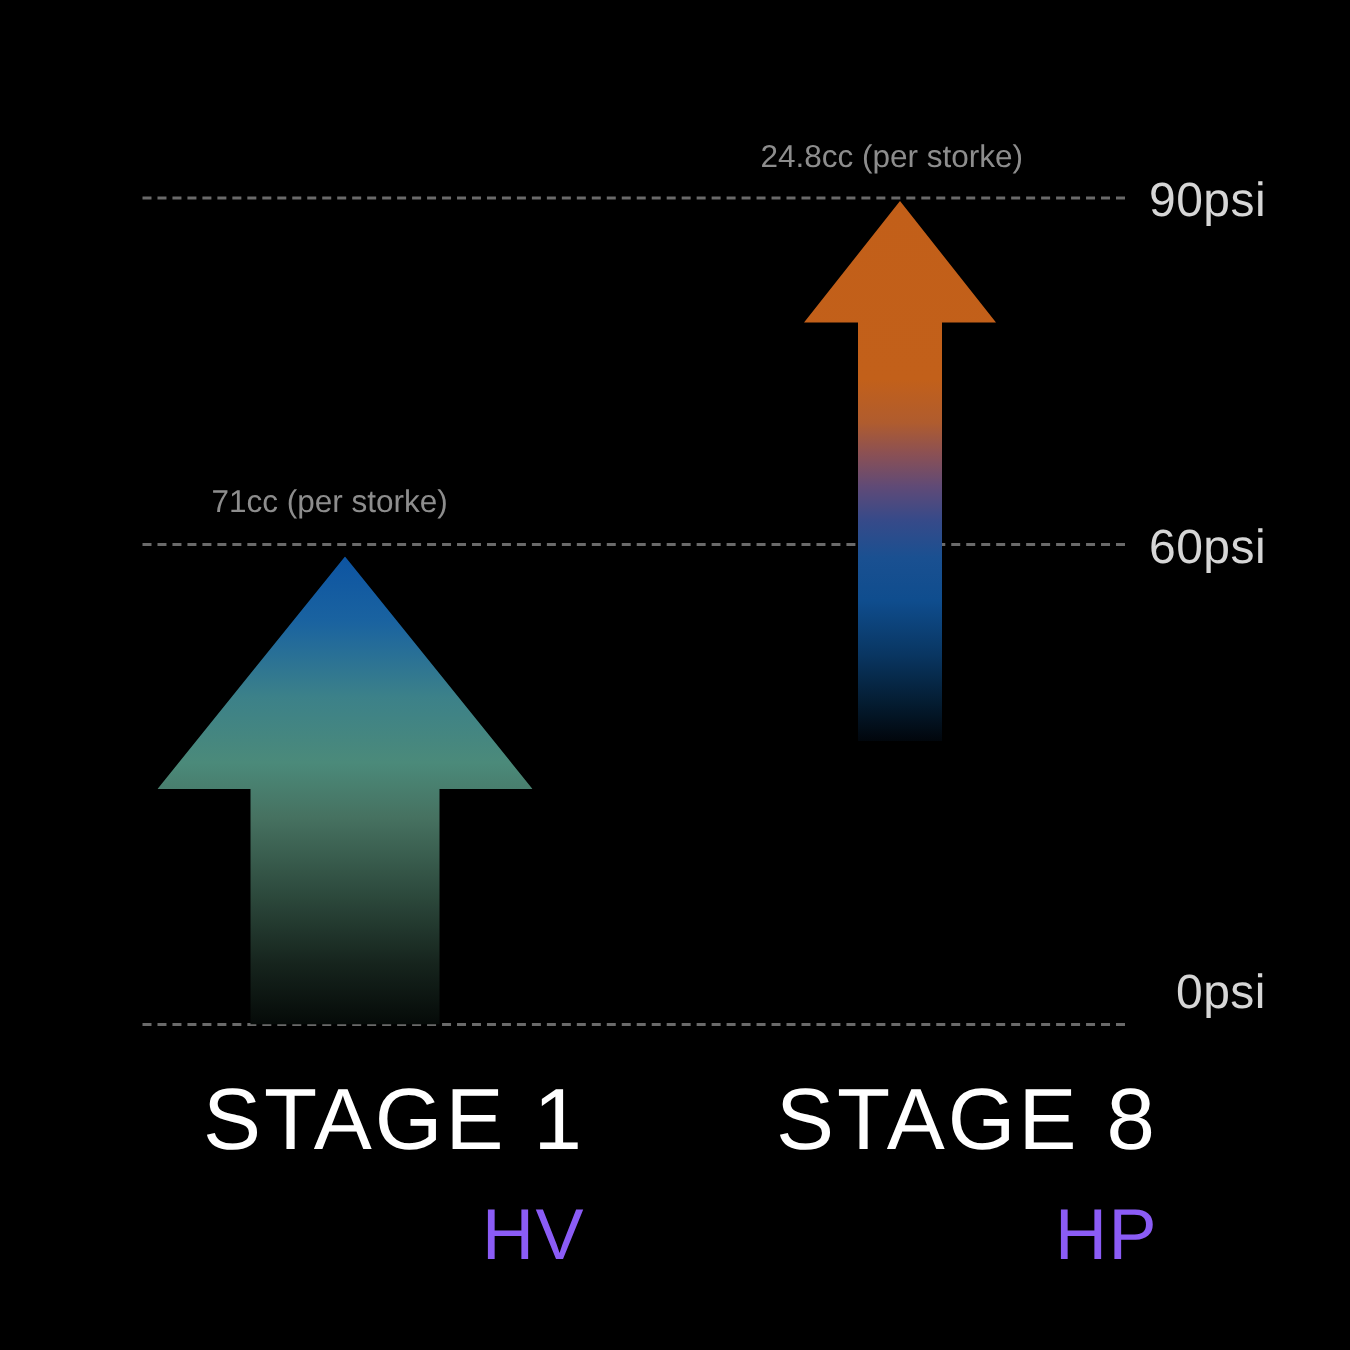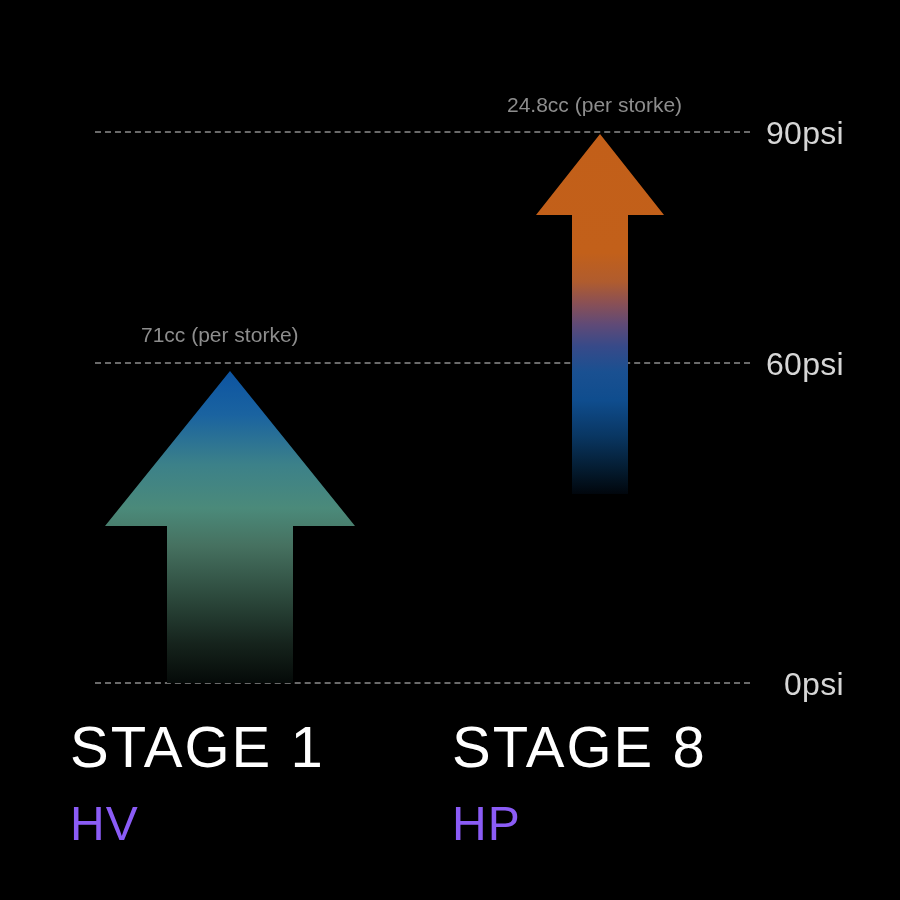--- a/index.html
+++ b/index.html
@@ -38,21 +38,21 @@
     position: absolute;
     left: 766px;
     font-size: 32px;
     color: #d6d6d6;
     letter-spacing: 0.3px;
     white-space: nowrap;
     line-height: 1;
   }
   .axis-label.a90 { top: 117px; }
   .axis-label.a60 { top: 348px; }
-  .axis-label.a0  { top: 668px; left: 784px; text-align: center; }
+  .axis-label.a0  { top: 645px; left: 784px; text-align: center; }
 
   
   .callout {
     position: absolute;
     font-size: 21px;
     color: #8d8d8d;
     white-space: nowrap;
     line-height: 1;
   }
   .callout.c1 { left: 141px; top: 324px; }
@@ -63,21 +63,21 @@
     position: absolute;
   }
   .arrow svg { display: block; }
 
   .arrow-stage1 { left: 105px; top: 371px; }
   .arrow-stage2 { left: 536px; top: 134px; }
 
   
   .caption {
     position: absolute;
-    text-align: left;
+    text-align: right;
     line-height: 1;
   }
   .caption .stage-name {
     font-size: 58px;
     font-weight: 300;
     letter-spacing: 2px;
     color: #ffffff;
     display: block;
     white-space: nowrap;
   }

